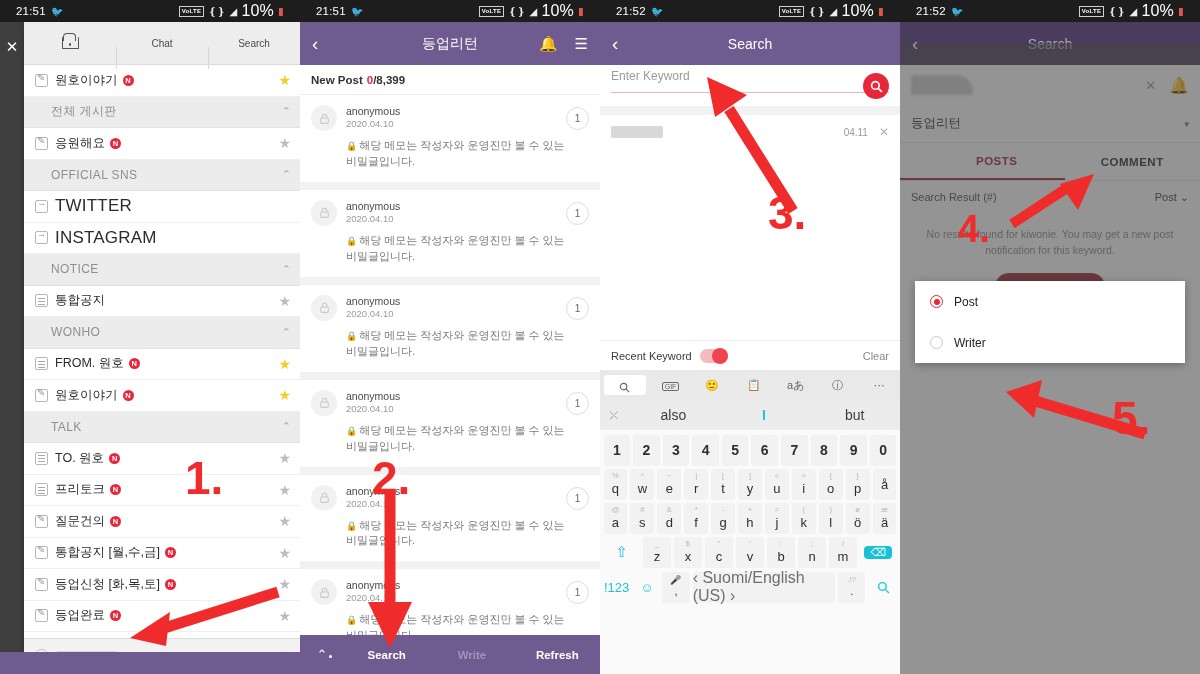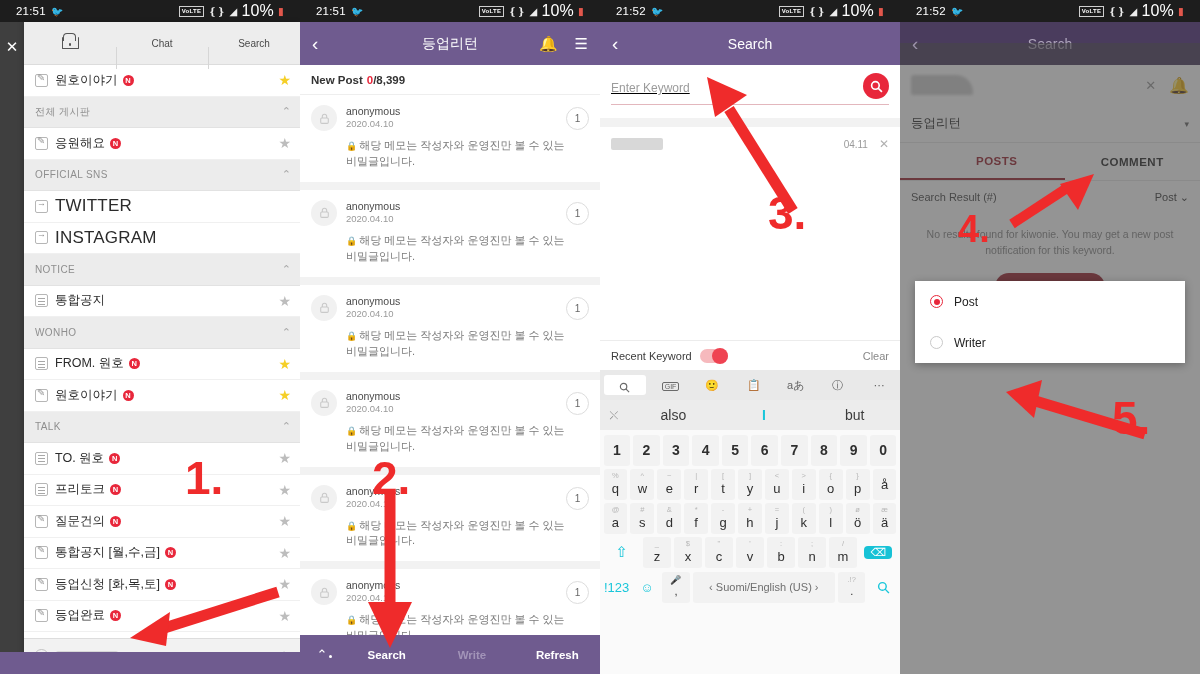--- a/index.html
+++ b/index.html
@@ -60,21 +60,21 @@
       border-bottom: 1px solid #f0f0f0; background: #fff; }
   .dr-row.sec { background: #ececec; border-bottom: 1px solid #e2e2e2; }
   .sqico { width: 13px; height: 13px; border: 1.2px solid #b6b6b6; border-radius: 2px;
       margin-right: 7px; flex: 0 0 auto; position: relative; }
   .sqico.pen::after { content: "✎"; position: absolute; inset: -3px 0 0 1px; font-size: 10px; color: #9a9a9a; }
   .sqico.list::after { content: ""; position: absolute; left: 2px; top: 2.5px; width: 7px; height: 1px;
       background: #a8a8a8; box-shadow: 0 3px 0 #a8a8a8, 0 6px 0 #a8a8a8; }
   .sqico.arrow::after { content: "→"; position: absolute; inset: -3px 0 0 1px; font-size: 9px; color: #8e8e8e; }
   .dr-label { font-size: 12.5px; color: #2b2b2b; }
   .dr-label.en { font-size: 17px; letter-spacing: .2px; }
-  .sec-label { font-size: 10px; color: #8e8e8e; letter-spacing: .4px; }
+  .sec-label { font-size: 12px; color: #8e8e8e; letter-spacing: .4px; margin-left: 16px; }
   .nbadge { display: inline-block; width: 11px; height: 11px; background: #e8273b; color: #fff;
       border-radius: 50%; font-size: 7.5px; line-height: 11px; text-align: center;
       margin-left: 5px; font-weight: bold; vertical-align: 1px; }
   .dr-star { margin-left: auto; font-size: 14px; color: #bdbdbd; }
   .dr-star.on { color: #f5cf27; }
   .dr-caret { margin-left: auto; font-size: 11px; color: #a9a9a9; }
   .dr-foot { height: 36px; background: #f2f2f2; border-top: 1px solid #ddd;
       display: flex; align-items: center; padding: 0 10px; flex: 0 0 auto; }
   .dr-foot .av { width: 15px; height: 15px; border-radius: 50%; border: 1px solid #c3c3c3;
       margin-right: 7px; font-size: 8px; color: #aaa; text-align: center; line-height: 14px; }
@@ -106,21 +106,21 @@
       align-self: flex-start; margin-top: 2px; }
   .p2-bottom { position: absolute; left: 0; right: 0; bottom: 0; height: 39px; background: #6f5b8f;
       display: flex; align-items: center; color: #fff; }
   .p2-bottom .b-up { width: 44px; text-align: center; font-size: 13px; position: relative; }
   .p2-bottom .b-up .dot { position: absolute; top: 8px; right: 12px; width: 3px; height: 3px;
       background: #fff; border-radius: 50%; }
   .p2-bottom .b-item { flex: 1; text-align: center; font-size: 11.5px; font-weight: bold; }
   .p2-bottom .b-item.dim { color: #a294b8; font-weight: bold; }
 
   
-  .srchbar { padding: 16px 11px 0 11px; position: relative; text-decoration: underline; }
+  .srchbar { padding: 4px 11px 0 11px; position: relative; }
   .srch-input { border-bottom: 1px solid #e3b7bd; padding-bottom: 9px; font-size: 12px; color: #9b9b9b;
       padding-right: 40px; }
   .srch-btn { position: absolute; right: 11px; top: 8px; width: 26px; height: 26px; border-radius: 50%;
       background: #e8273b; color: #fff; display: flex; align-items: center; justify-content: center;
       font-size: 12px; }
   .kw-sep { height: 9px; background: #f2f2f2; margin-top: 13px; }
   .kw-row { height: 34px; display: flex; align-items: center; padding: 0 11px; }
   .kw-date { margin-left: auto; font-size: 10px; color: #9a9a9a; margin-right: 11px; }
   .kw-x { font-size: 12px; color: #b0b0b0; }
   .recent-row { position: absolute; left: 0; right: 0; top: 340px; height: 30px;
@@ -144,21 +144,21 @@
   .kb-rows { padding: 3px 2px 0 2px; }
   .kb-r { display: flex; height: 34px; }
   .key { flex: 1; margin: 1.5px; border-radius: 3px; background: #f2f2f2;
       display: flex; flex-direction: column; align-items: center; justify-content: center;
       font-size: 13px; color: #2f2f2f; position: relative; }
   .key .sub { position: absolute; top: 2px; font-size: 7.5px; color: #b6b6b6; }
   .key.num { justify-content: center; font-size: 14px; }
   .key.pad { justify-content: flex-end; padding-bottom: 4px; }
   .key.tint { color: #19c6da; background: transparent; }
   .key.blank { background: transparent; }
-  .key.space { flex: 5.2; background: #f2f2f2; font-size: 11px; color: #6f6f6f; }
+  .key.space { flex: 5.2; background: #f2f2f2; font-size: 16px; color: #6f6f6f; }
 
   
   .p4 { position: relative; background: #fff; }
   .p4-ph { height: 43px; background: #6f5b8f; color: #fff; display: flex; align-items: center;
       padding: 0 12px; position: relative; }
   .p4-sub { position: relative; }
   .p4-bannerrow { height: 40px; display: flex; align-items: center; padding: 0 11px; }
   .p4-blur { width: 62px; height: 20px; background: #cfcfcf; border-radius: 3px 20px 3px 3px; filter: blur(1.5px); }
   .p4-x { margin-left: auto; font-size: 13px; color: #9a9a9a; margin-right: 13px; }
   .p4-bell { font-size: 16px; color: #4a4a4a; }

